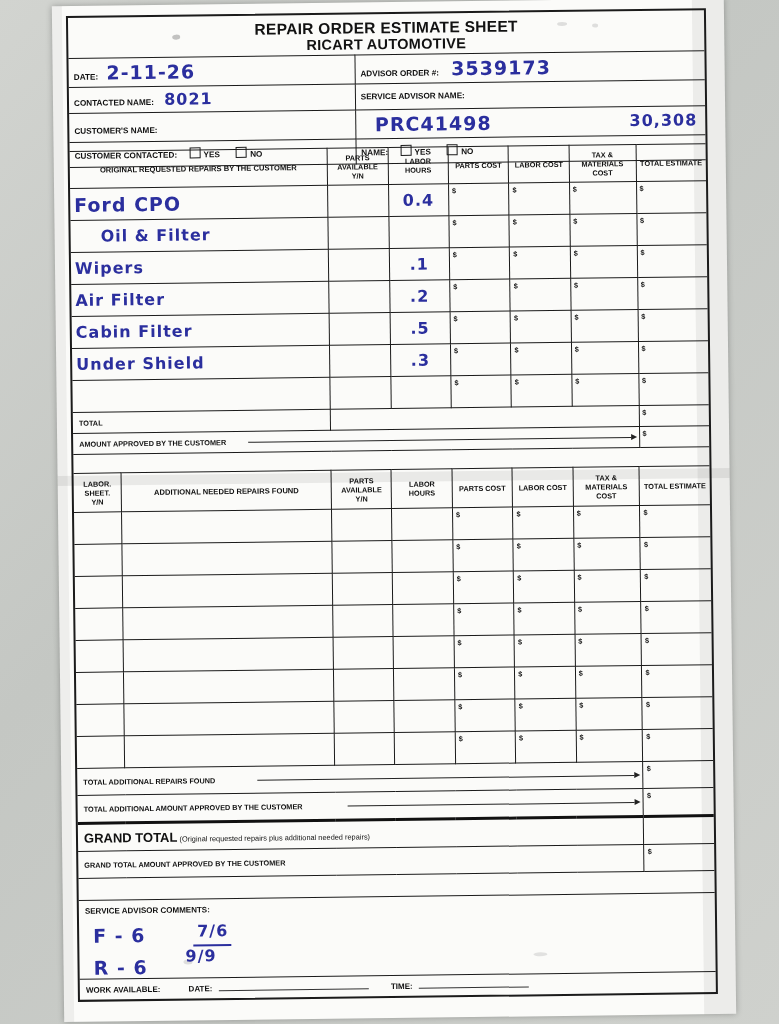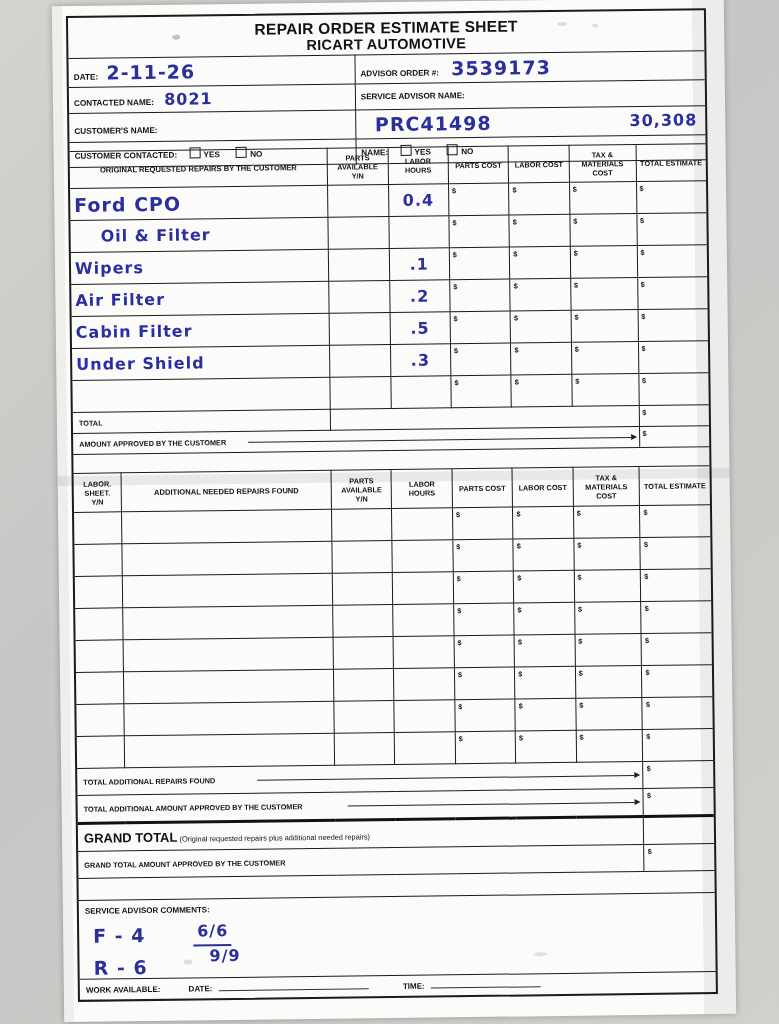--- a/index.html
+++ b/index.html
@@ -504,34 +504,34 @@
               <td class="lbl-left" colspan="7" style="border-left:none;">GRAND TOTAL AMOUNT APPROVED BY THE CUSTOMER</td>
               <td class="dollar" style="border-right:none;">$</td>
             </tr>
           </tbody>
             </table>
         </div>
 
         <div class="sacomments" style="top:882px;">
           <div style="border-top:1px solid #1b1b1b;border-bottom:1px solid #1b1b1b;height:78px;position:relative;">
             <div class="footline" style="padding-bottom:0;">SERVICE ADVISOR COMMENTS:</div>
-            <div class="hw hw-lg" style="position:absolute;left:14px;top:24px;">F - 4</div>
+            <div class="hw hw-lg" style="position:absolute;left:14px;top:24px;">F - 6</div>
             <div class="hw hw-lg" style="position:absolute;left:14px;top:56px;">R - 6</div>
-            <div class="hw hw-md" style="position:absolute;left:118px;top:22px;">6/6</div>
+            <div class="hw hw-md" style="position:absolute;left:118px;top:22px;">7/6</div>
             <div style="position:absolute;left:114px;top:45px;width:38px;border-top:2px solid #2b2f9e;"></div>
-            <div class="hw hw-md" style="position:absolute;left:130px;top:47px;">9/9</div>
+            <div class="hw hw-md" style="position:absolute;left:106px;top:47px;">9/9</div>
           </div>
         </div>
 
         <div class="sacomments" style="top:962px;">
           <div class="footline" style="position:relative;height:22px;">
             <span>WORK AVAILABLE:</span>
             <span style="margin-left:26px;">DATE:</span>
             <span class="dotted" style="width:150px;margin-left:4px;"></span>
-            <span style="margin-left:32px;">TIME:</span>
+            <span style="margin-left:20px;">TIME:</span>
             <span class="dotted" style="width:110px;margin-left:4px;"></span>
           </div>
         </div>
 
       </div>
     </div>
   </div>
 </div>
 
 </body></html>

